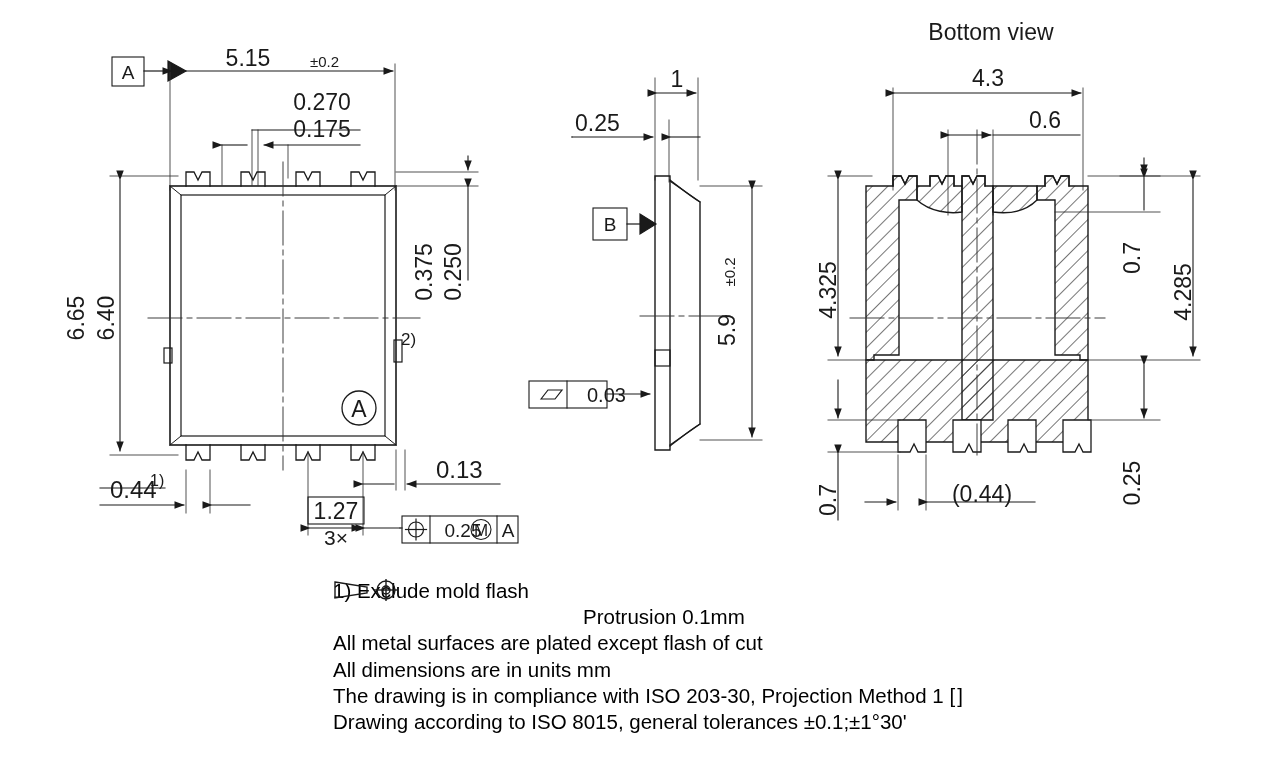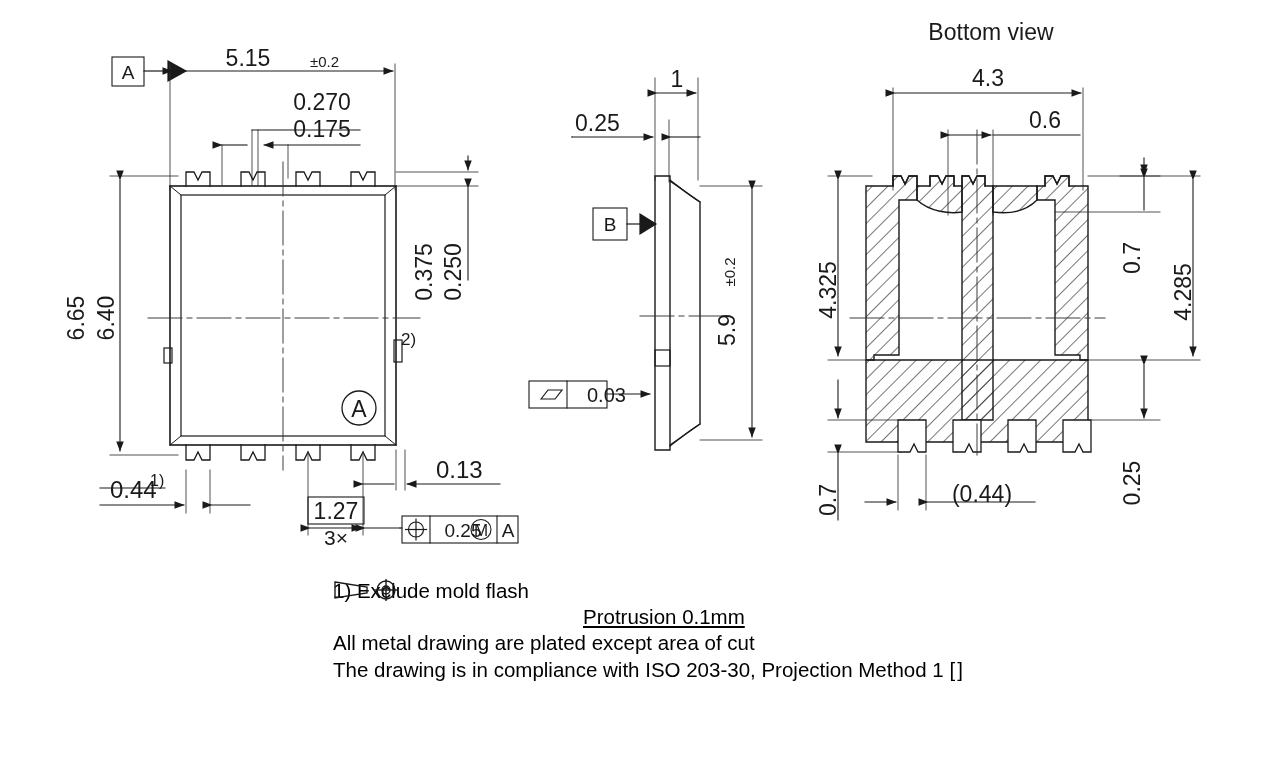--- a/index.html
+++ b/index.html
@@ -31,21 +31,20 @@
     width: 760px;
   }
   .note-line {
     font-size: 20.5px;
     line-height: 26.2px;
     white-space: pre;
     color: #000;
   }
   .note-indent {
     padding-left: 250px;
-    text-decoration: underline;
   }
   .proj-sym {
     display: inline-block;
     vertical-align: -5px;
     margin: 0 1px;
   }
 </style>
 </head>
 <body>
 
@@ -380,25 +379,27 @@
 
         <text x="982" y="502" font-size="23" text-anchor="middle">(0.44)</text>
       </g>
 
     </g>
   </svg>
 
   <div class="notes">
     <div class="note-line">1) Exclude mold flash</div>
     <div class="note-line note-indent">Protrusion 0.1mm</div>
-    <div class="note-line">All metal drawing are plated except area of cut</div>
+    <div class="note-line">All metal surfaces are plated except flash of cut</div>
+    <div class="note-line">All dimensions are in units mm</div>
     <div class="note-line"><span>The drawing is in compliance with ISO 203-30, Projection Method 1 [</span><span class="proj-sym"><svg width="76" height="24" viewBox="0 0 76 24">
             <g fill="none" stroke="#1a1a1a" stroke-width="1.4">
               <path d="M2,4 L34,9 L34,15 L2,20 z"></path>
               <circle cx="53" cy="12" r="9"></circle>
               <circle cx="53" cy="12" r="4"></circle>
               <line x1="41" y1="12" x2="65" y2="12"></line>
               <line x1="53" y1="1" x2="53" y2="23"></line>
             </g>
           </svg></span><span>]</span></div>
+    <div class="note-line">Drawing according to ISO 8015, general tolerances ±0.1;±1°30'</div>
   </div>
 
 </div>
 
 </body></html>

